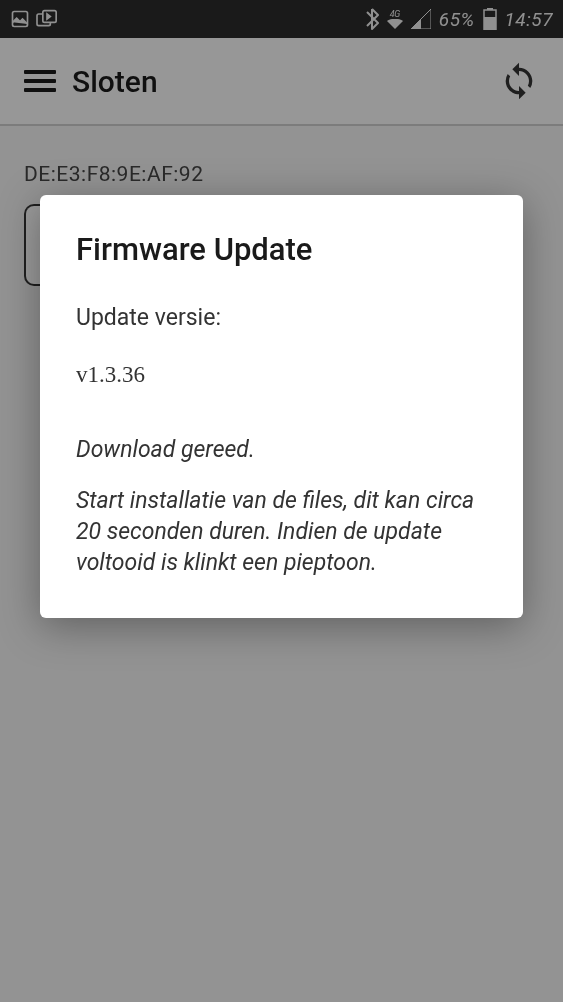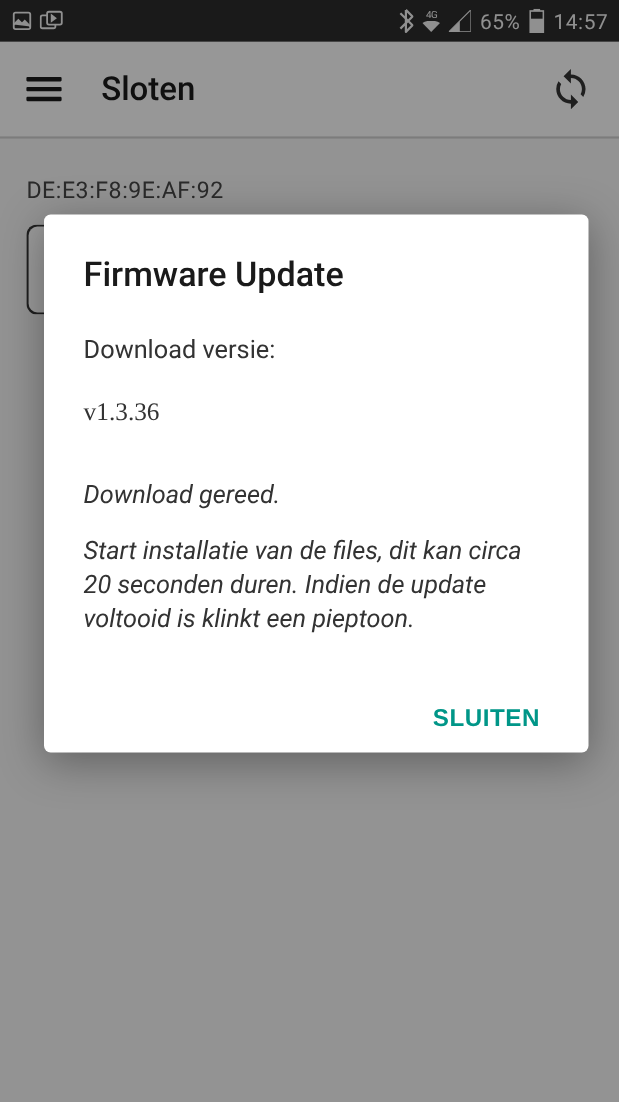--- a/index.html
+++ b/index.html
@@ -28,34 +28,35 @@
     .status-left {
       display: flex;
       align-items: center;
       gap: 6px;
     }
     .status-right {
       margin-left: auto;
       display: flex;
       align-items: center;
       gap: 8px;
+      font-style: italic;
     }
     .status-icon {
       display: inline-flex;
       align-items: center;
       justify-content: center;
     }
     .app-bar {
       height: 88px;
       background: #f4f4f4;
       border-bottom: 2px solid #c9c9c9;
       display: flex;
       align-items: center;
       padding: 0 24px;
-      gap: 36px;
+      gap: 16px;
     }
     .hamburger {
       width: 32px;
       height: 22px;
       display: flex;
       flex-direction: column;
       justify-content: space-between;
     }
     .hamburger span {
       display: block;
@@ -93,26 +94,26 @@
     }
     .scrim {
       position: absolute;
       inset: 0;
       background: rgba(0,0,0,0.38);
       z-index: 10;
     }
     .dialog {
       position: absolute;
       left: 40px;
-      right: 28px;
+      right: 40px;
       top: 195px;
       background: #ffffff;
       border-radius: 6px;
       box-shadow: 0 8px 40px rgba(0,0,0,0.35);
-      padding: 36px 36px 8px 36px;
+      padding: 36px 36px 20px 36px;
       z-index: 20;
       display: flex;
       flex-direction: column;
     }
     .dialog-title {
       font-size: 31px;
       font-weight: 500;
       color: #1a1a1a;
       margin-bottom: 34px;
     }
@@ -220,21 +221,18 @@
 <div class="content">
   <div class="mac-address">DE:E3:F8:9E:AF:92</div>
   <div class="card-stub"></div>
 </div>
 
 <div class="scrim"></div>
 
 <div class="dialog">
   <div class="dialog-title">Firmware Update</div>
   <div class="dialog-body">
-    <p>Download versie:</p>
+    <p>Update versie:</p>
     <p class="section-gap">v1.3.36</p>
     <p class="tight">Download gereed.</p>
     <p class="tight">Start installatie van de files, dit kan circa 20 seconden duren. Indien de update voltooid is klinkt een pieptoon.</p>
   </div>
-  <div class="dialog-actions">
-    <button class="dialog-button">SLUITEN</button>
-  </div>
 </div>
 
 </body></html>

